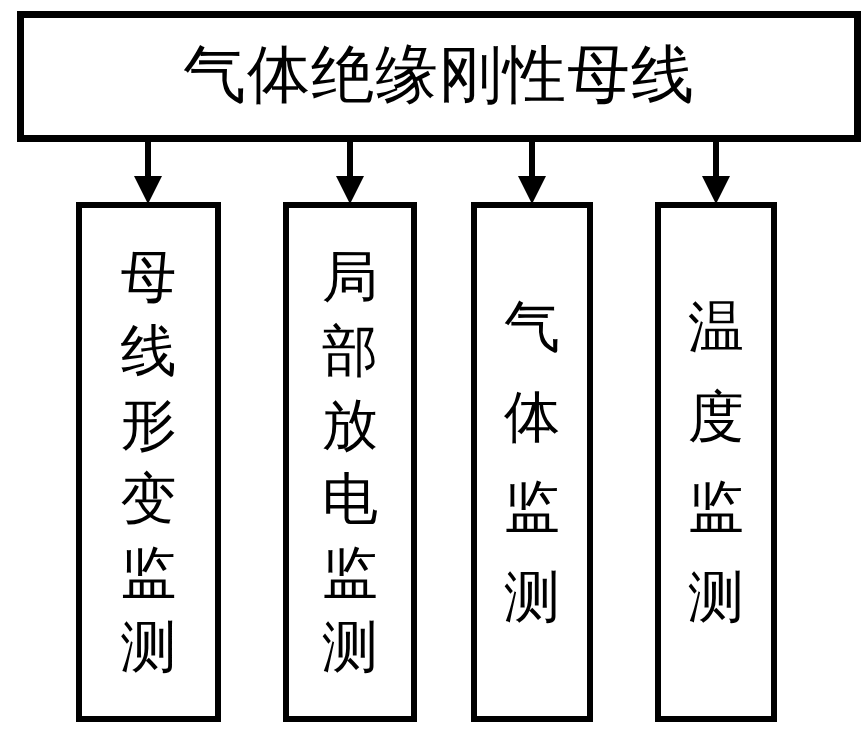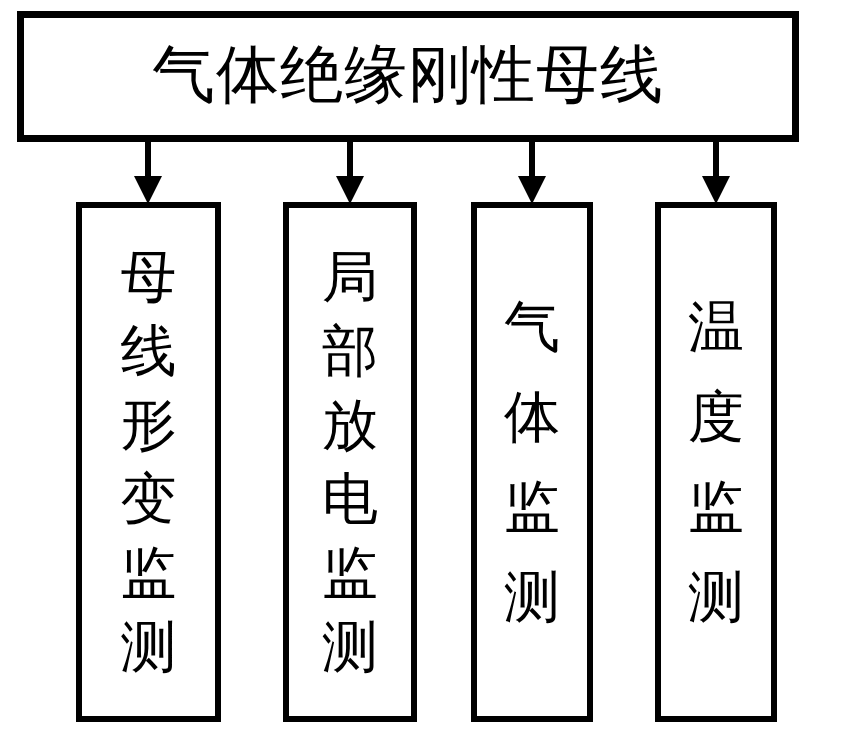--- a/index.html
+++ b/index.html
@@ -17,21 +17,21 @@
     height: 734px;
     background: #ffffff;
     overflow: hidden;
   }
 
   
   .root-box {
     position: absolute;
     left: 17px;
     top: 11px;
-    width: 782px;
+    width: 844px;
     height: 131px;
     box-sizing: border-box;
     border: 7px solid #000000;
     background: #ffffff;
     display: flex;
     align-items: center;
     justify-content: center;
   }
   .root-title {
     font-family: "DejaVu Serif", "Liberation Serif", serif;

